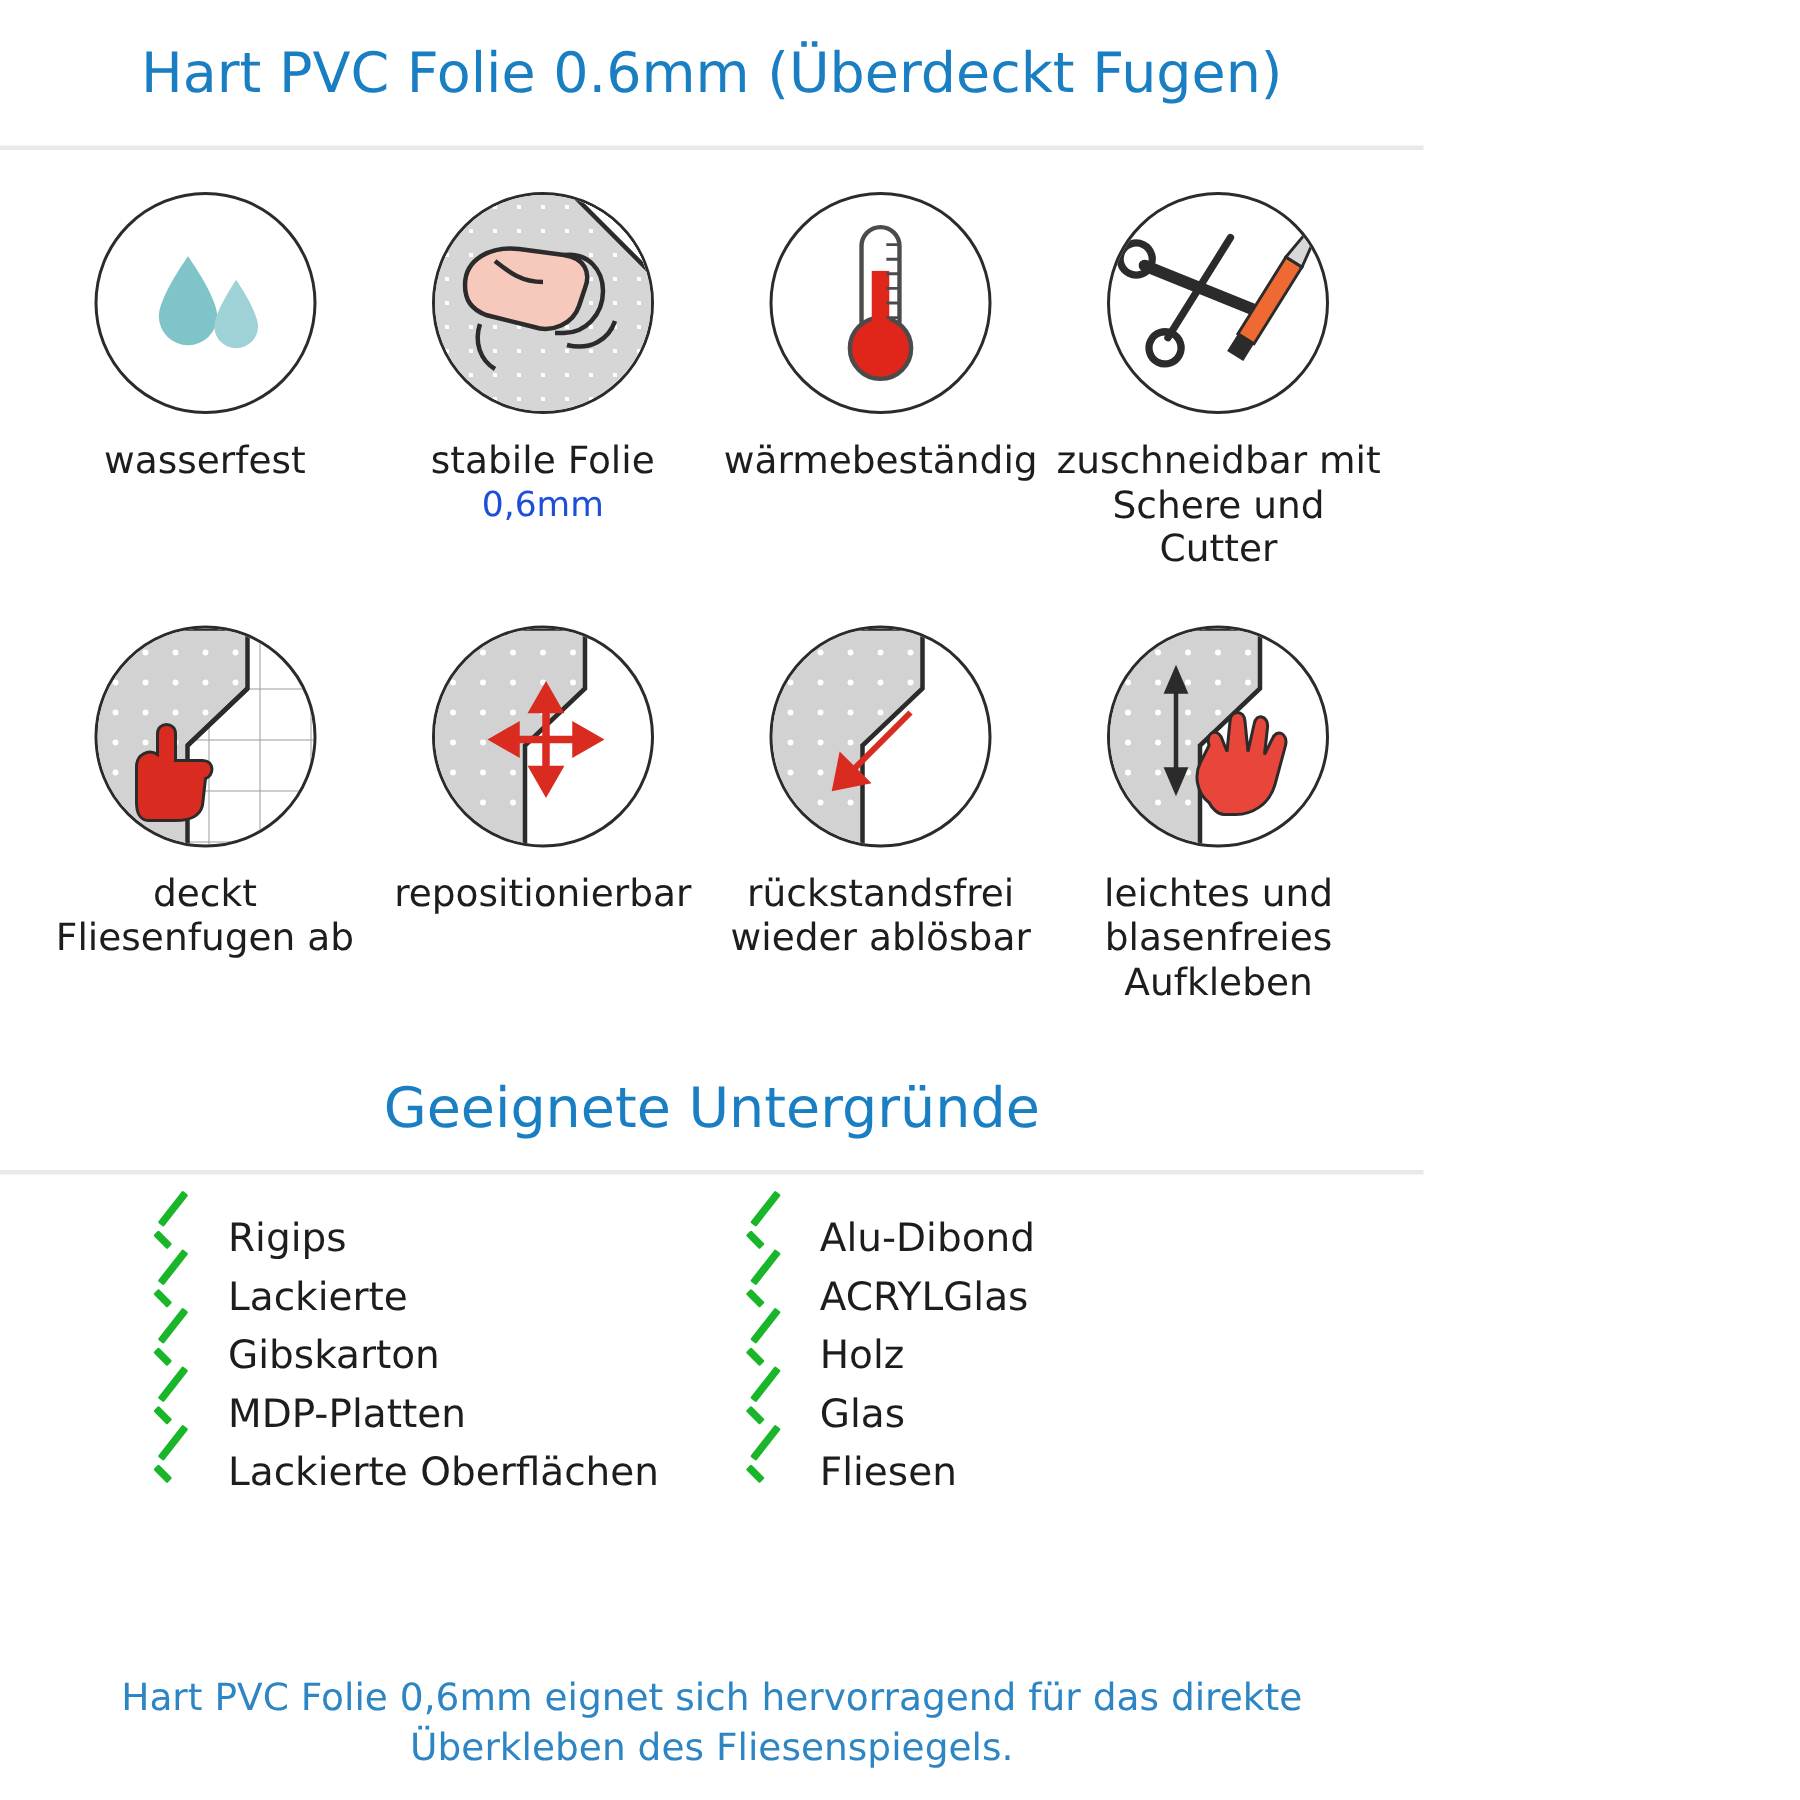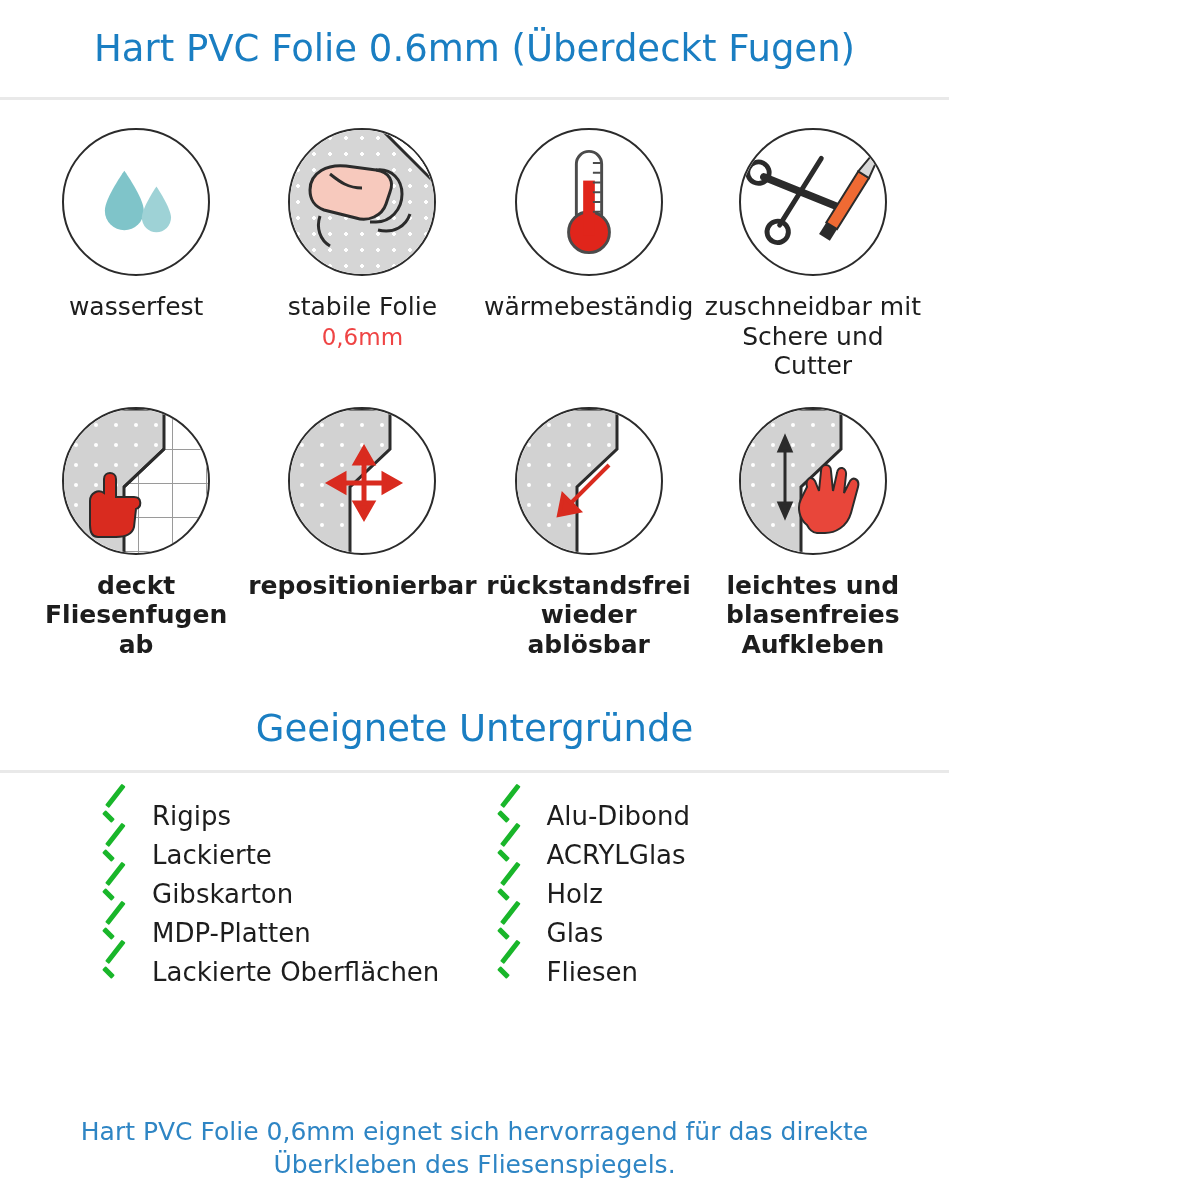--- a/index.html
+++ b/index.html
@@ -26,21 +26,21 @@
     color:#1a7ec2;
     letter-spacing:0px;
   }
 
   
   .features {
     padding:28px 24px 0 24px;
     display:grid;
     grid-template-columns:repeat(4, 1fr);
     grid-auto-rows:auto;
-    row-gap:8px;
+    row-gap:18px;
   }
   .feature {
     display:flex;
     flex-direction:column;
     align-items:center;
   }
   .circle {
     width:148px; height:148px;
     border:2px solid #2b2b2b;
     border-radius:50%;
@@ -53,25 +53,25 @@
     margin-top:16px;
     text-align:center;
     font-size:25px;
     line-height:1.18;
     color:#1d1d1d;
     max-width:270px;
   }
   .caption .sub {
     display:block;
     font-size:23px;
-    color:#ef4444;
+    color:#1d4ed8;
     margin-top:2px;
   }
   .row2 .circle { }
-  .features .row2 { margin-top:18px;font-weight:bold; }
+  .features .row2 { margin-top:18px; }
 
   
   .dotfilm {
     position:absolute; inset:0;
     background-color:#d2d2d2;
     background-image:radial-gradient(#ffffff 1.6px, transparent 1.7px);
     background-size:16px 16px;
   }
   .peel-curl {
     position:absolute;

